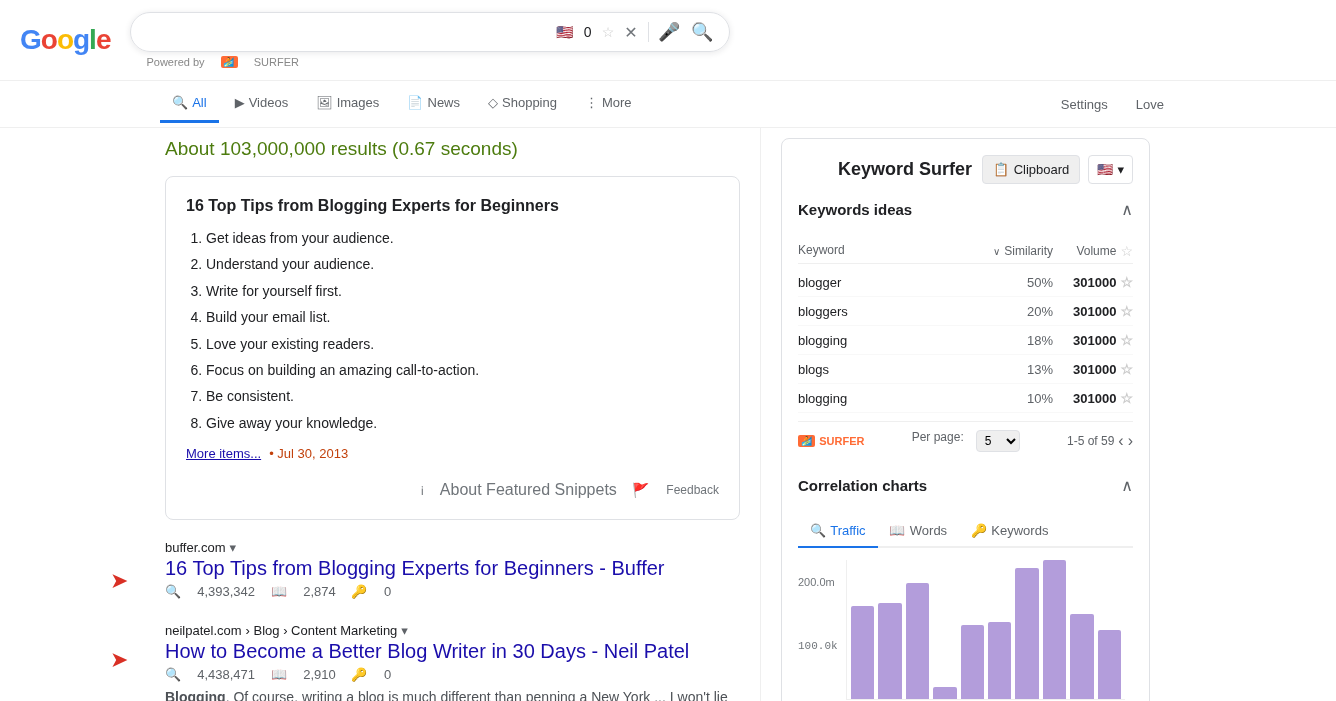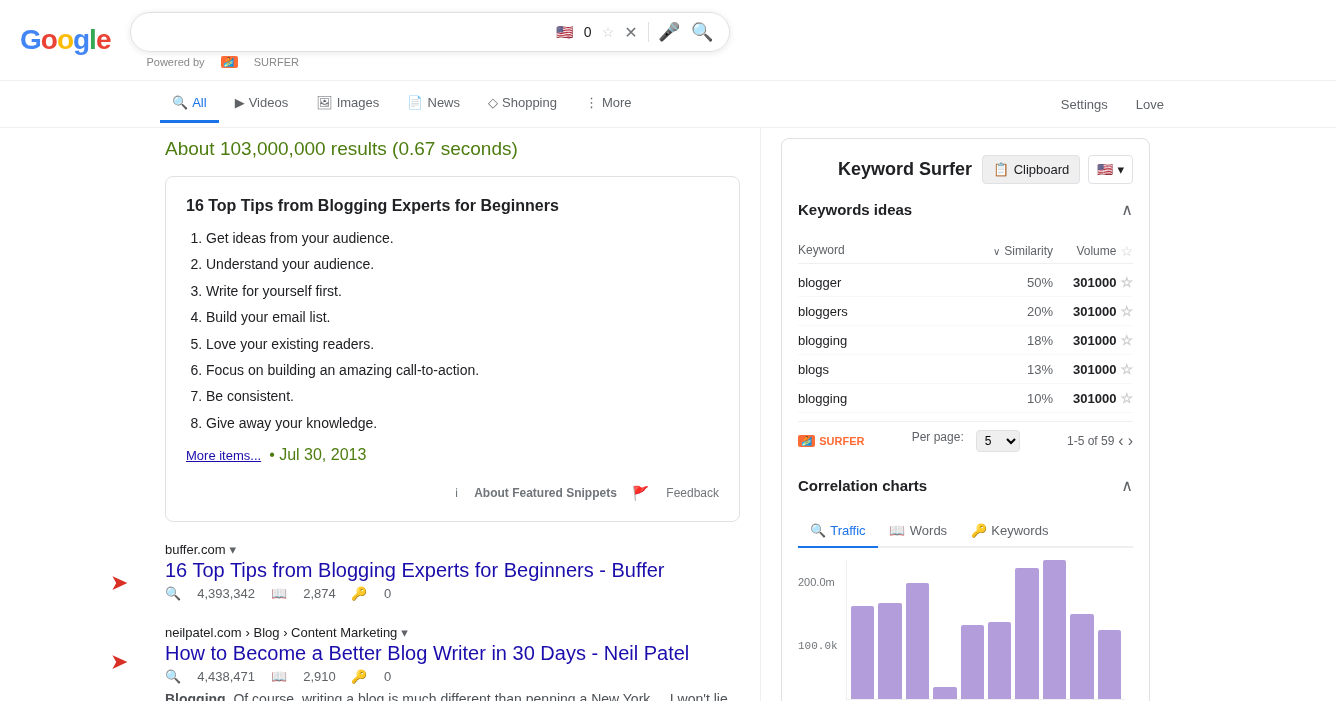--- a/index.html
+++ b/index.html
@@ -37,21 +37,21 @@
 
     .results-count { font-size: 19px; color: #4d7c0f; margin-bottom: 16px; }
 
     
     .featured-snippet { border: 1px solid #dfe1e5; border-radius: 8px; padding: 20px; margin-bottom: 20px; }
     .snippet-title { font-size: 16px; font-weight: bold; color: #202124; margin-bottom: 12px; }
     .snippet-list { margin-left: 20px; margin-bottom: 12px; }
     .snippet-list li { margin-bottom: 4px; font-size: 14px; line-height: 1.6; }
     .snippet-list li .bold { font-weight: normal; }
     .more-items { color: #1a0dab; font-size: 13px; cursor: pointer; }
-    .snippet-date { color: #4d7c0f; font-size: 16px; }
+    .snippet-date { color: #c2410c; font-size: 13px; }
     .snippet-footer { display: flex; align-items: center; justify-content: flex-end; gap: 16px; padding-top: 12px; color: #70757a; font-size: 12px; }
 
     
     .search-result { margin-bottom: 24px; position: relative; }
     .result-url { font-size: 13px; color: #202124; margin-bottom: 2px; display: flex; align-items: center; gap: 4px; }
     .result-title { font-size: 20px; color: #1a0dab; cursor: pointer; margin-bottom: 4px; text-decoration: none; display: block; }
     .result-metrics { display: flex; align-items: center; gap: 16px; font-size: 13px; color: #5f6368; margin-bottom: 4px; }
     .result-snippet { font-size: 14px; color: #4d5156; line-height: 1.58; }
     .result-snippet .bold { font-weight: bold; }
 
@@ -172,21 +172,21 @@
         <li>Focus on building an amazing call-to-action.</li>
         <li>Be consistent.</li>
         <li>Give away your knowledge.</li>
       </ol>
       <div style="display:flex; align-items:center; gap:8px; margin-bottom:8px;">
         <a class="more-items" href="#">More items...</a>
         <span class="snippet-date">• Jul 30, 2013</span>
       </div>
       <div class="snippet-footer">
         <span style="color:#70757a;">ℹ</span>
-        <span style="color:#70757a; font-size:12px;font-weight:bold;">About Featured Snippets</span>
+        <span style="color:#70757a; font-size:16px;">About Featured Snippets</span>
         <span style="font-size:14px;">🚩</span>
         <span style="color:#70757a; font-size:12px;">Feedback</span>
       </div>
     </div>
 
     <div class="search-result" style="position:relative; padding-left: 0;">
       <div style="position:absolute; left:-55px; top:28px; display:flex; align-items:center;">
         <span style="color:#d93025; font-size:22px;">➤</span>
       </div>
       <div class="result-url">

